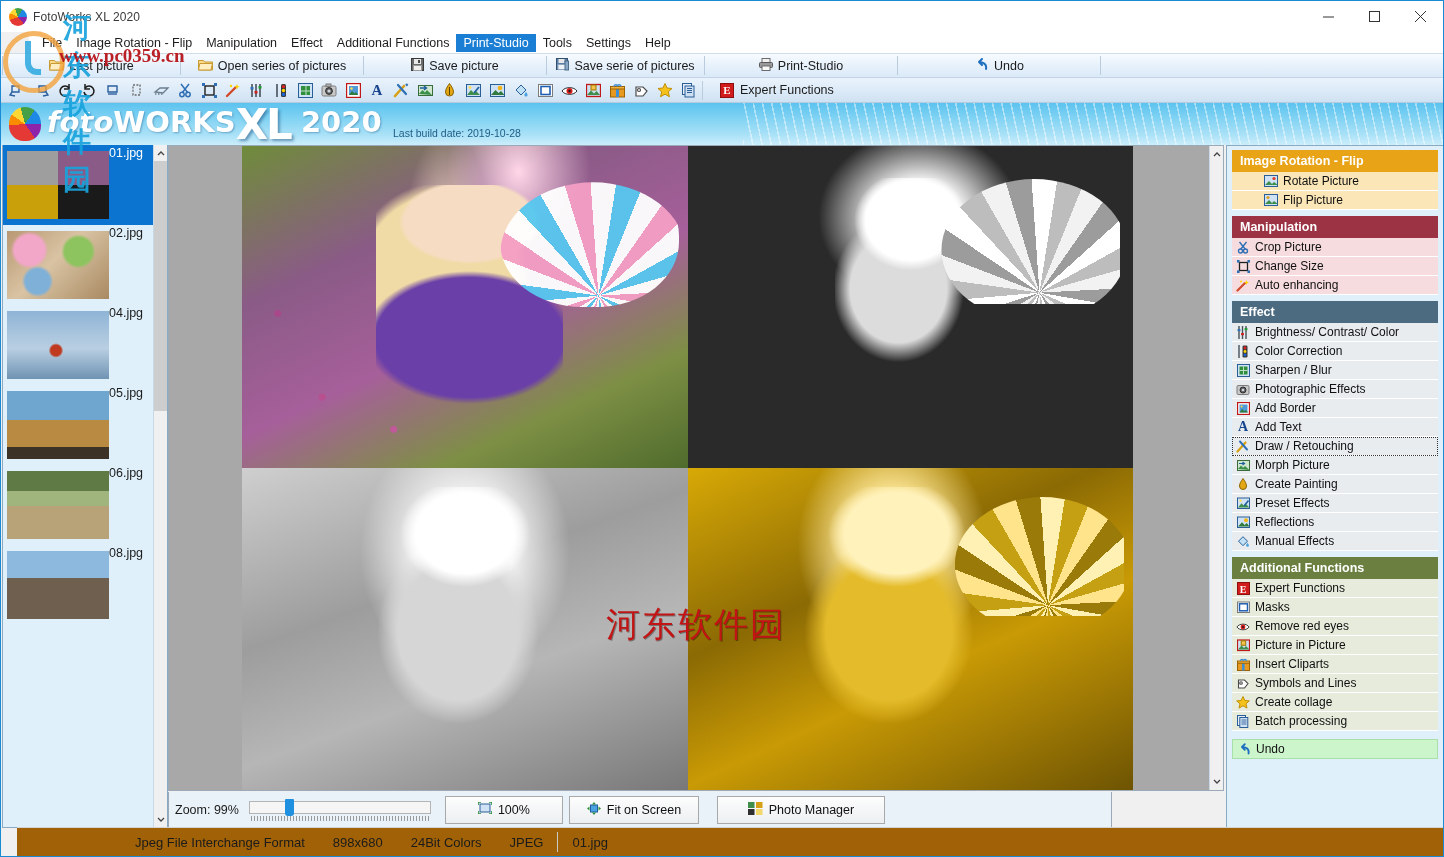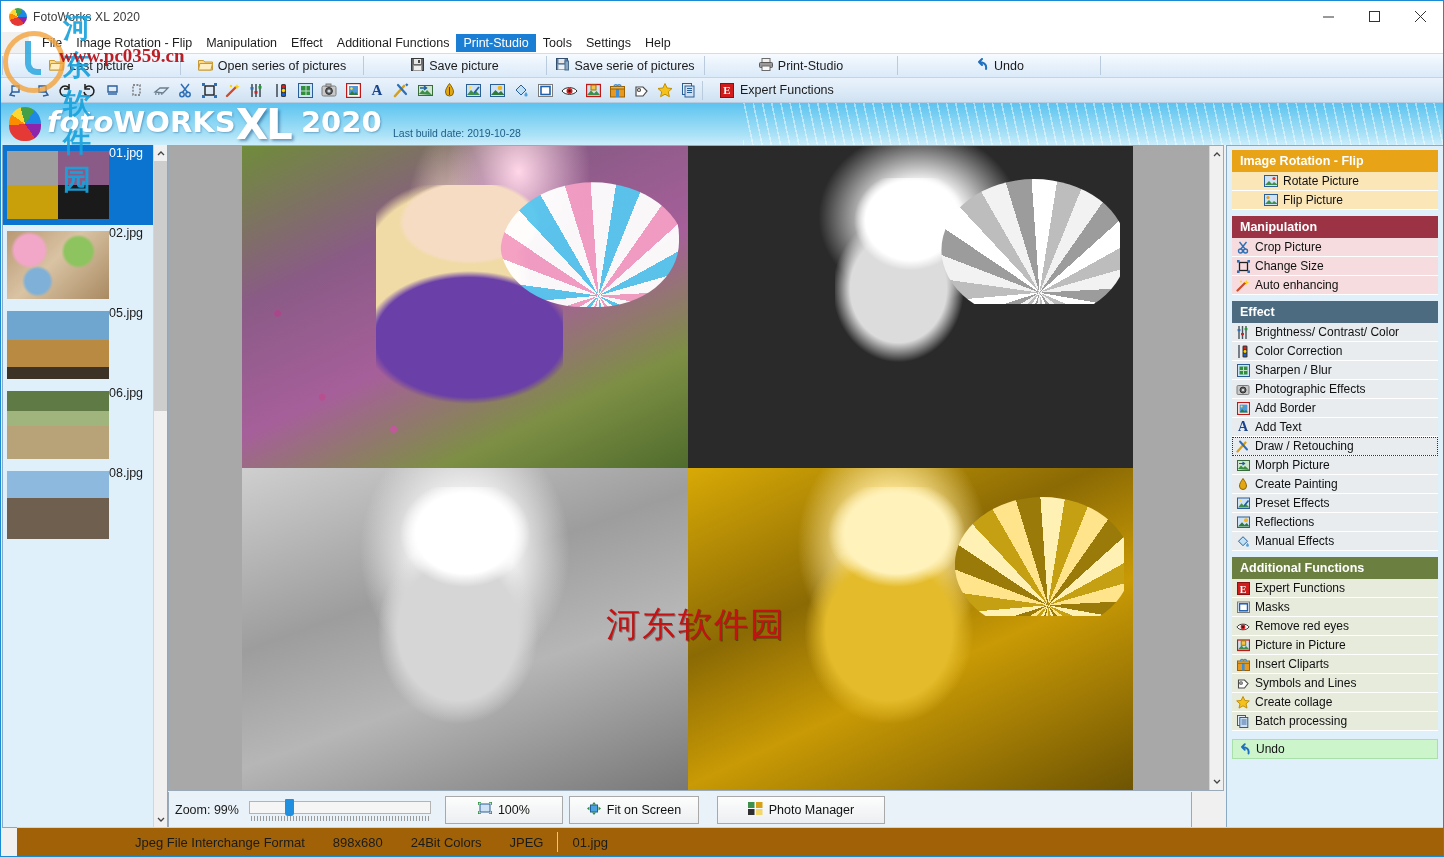--- a/index.html
+++ b/index.html
@@ -249,21 +249,21 @@
   .canvas-vscroll {
     position: absolute; right: 0; top: 0; width: 14px; height: 644px; background: #f0f0f0;
     border-left: 1px solid #c8d8e6;
   }
   .cv-arrow { width: 14px; height: 16px; display:flex; align-items:center; justify-content:center;
               font-size: 9px; color:#555; background:#f0f0f0;}
   .cv-arrow.bottom { position:absolute; bottom:0; left:0; }
 
   
   .zoombar {
-    position: absolute; left: 167px; top: 791px; width: 1024px; height: 36px;
+    position: absolute; left: 167px; top: 791px; width: 944px; height: 36px;
     background: #e9f2f9; border: 1px solid #9aaab8; border-top: none;
     display: flex; align-items: center; padding: 0 6px;
   }
   .zoom-label { font-size: 12.5px; color: #1b1b1b; margin-right: 10px; }
   .slider-wrap { position: relative; width: 182px; height: 22px; margin-right: 14px; }
   .slider-track {
     position: absolute; left: 0; top: 2px; width: 182px; height: 13px;
     background: #f5f5f5; border: 1px solid #b4b4b4;
   }
   .slider-knob {
@@ -680,20 +680,26 @@
       <div class="thumb">
         <div class="thumb-img" style="background:
             radial-gradient(circle at 22% 28%, #f2a6c8 0 16%, transparent 20%),
             radial-gradient(circle at 70% 30%, #8ec45f 0 16%, transparent 20%),
             radial-gradient(circle at 30% 74%, #7fb0d8 0 14%, transparent 18%),
             linear-gradient(135deg, #b99873, #d9c3a3 45%, #a98a62);"></div>
         <div class="thumb-label">02.jpg</div>
       </div>
 
 
+      <div class="thumb">
+        <div class="thumb-img" style="background:
+            radial-gradient(circle at 48% 58%, #c03a1f 0 8%, transparent 11%),
+            linear-gradient(to bottom, #8fb4d6 0%, #b9cfe2 55%, #6f93b3 100%);"></div>
+        <div class="thumb-label">04.jpg</div>
+      </div>
 
       <div class="thumb">
         <div class="thumb-img" style="background:
             linear-gradient(to bottom, #6ea6d0 0 42%, #b98b42 42% 82%, #3d3226 82% 100%);"></div>
         <div class="thumb-label">05.jpg</div>
       </div>
 
       <div class="thumb">
         <div class="thumb-img" style="background:
             linear-gradient(to bottom, #5f7a44 0 30%, #9fb57d 30% 52%, #b7a377 52% 100%);"></div>

